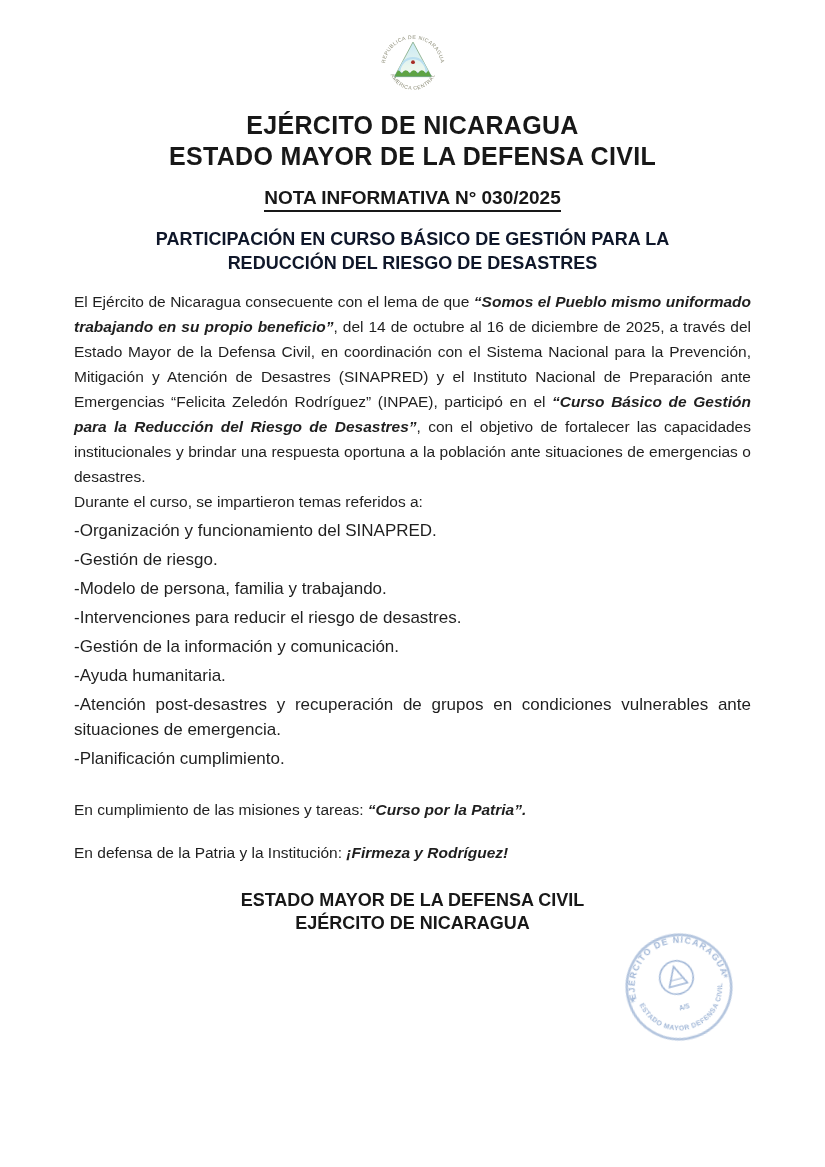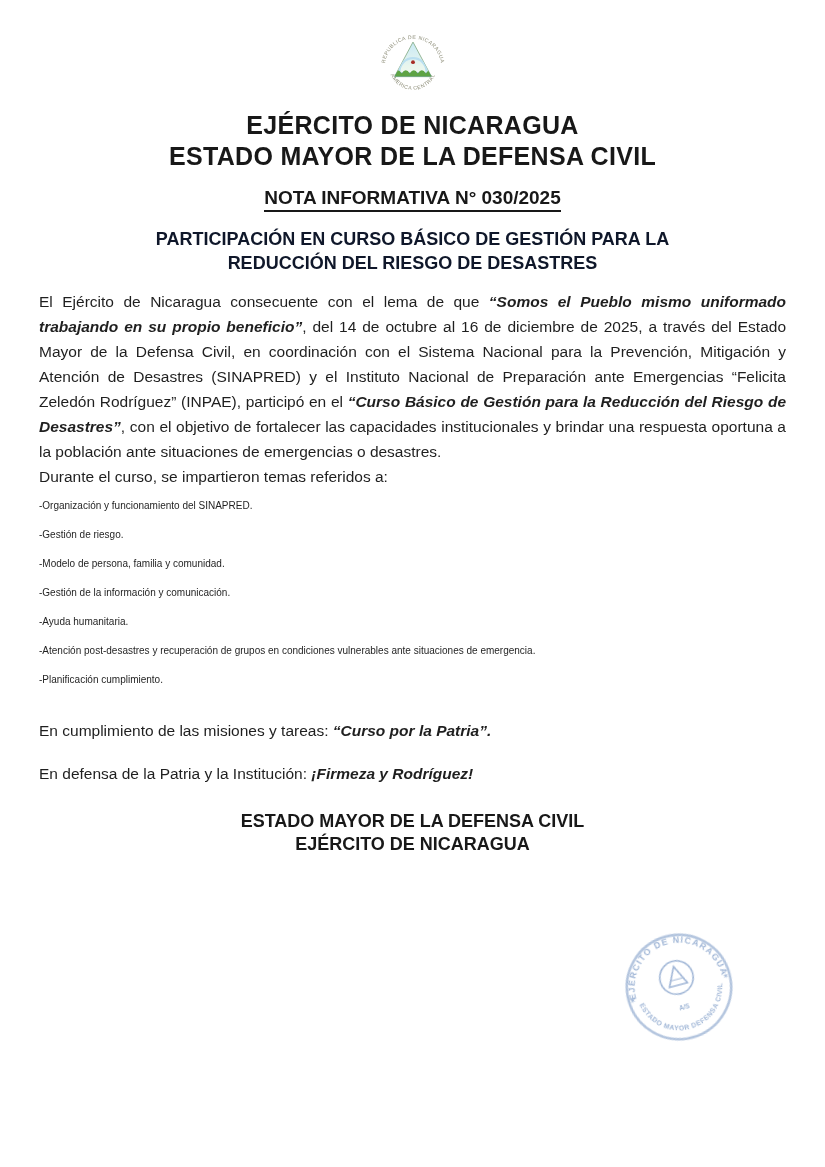--- a/index.html
+++ b/index.html
@@ -19,26 +19,26 @@
     margin:6px 0 0 0;
     font-size:25px;line-height:31px;font-weight:bold;
     letter-spacing:0.3px;color:#181818;
   }
   .block{display:block;}
   .nota{margin-top:15px;font-size:19px;font-weight:bold;color:#181818;}
   .nota .underline{
     display:inline-block;border-bottom:2.5px solid #181818;padding-bottom:1px;
   }
   .subject{margin-top:15px;font-size:18px;line-height:24px;font-weight:bold;color:#0f172a;}
-  .doc-body{padding:0 39px;margin-top:14px;}
+  .doc-body{padding:0 74px;margin-top:14px;}
   .para{font-size:15.5px;line-height:25px;margin:0;}
   .justify{text-align:justify;}
   .bi{font-weight:bold;font-style:italic;}
   .topics-intro{}
-  .topic{font-size:10px;line-height:25px;margin:4px 0 0 0;}
+  .topic{font-size:17px;line-height:25px;margin:4px 0 0 0;}
   .mission-line{margin-top:26px;}
   .defense-line{margin-top:18px;}
   .closing{margin-top:16px;}
   .doc-footer{
     margin-top:24px;text-align:center;
     font-size:18px;line-height:23px;font-weight:bold;color:#181818;
   }
   .stamp{
     position:absolute;left:620px;top:928px;
     width:118px;height:118px;
@@ -112,21 +112,22 @@
   </header>
 
   <main class="doc-body">
 
     <p class="para justify"><span>El Ejército de Nicaragua consecuente con el lema de que </span><span class="bi">“Somos el Pueblo mismo uniformado trabajando en su propio beneficio”</span><span>, del 14 de octubre al 16 de diciembre de 2025, a través del Estado Mayor de la Defensa Civil, en coordinación con el Sistema Nacional para la Prevención, Mitigación y Atención de Desastres (SINAPRED) y el Instituto Nacional de Preparación ante Emergencias “Felicita Zeledón Rodríguez” (INPAE), participó en el </span><span class="bi">“Curso Básico de Gestión para la Reducción del Riesgo de Desastres”</span><span>, con el objetivo de fortalecer las capacidades institucionales y brindar una respuesta oportuna a la población ante situaciones de emergencias o desastres.</span></p>
 
     <p class="para topics-intro">Durante el curso, se impartieron temas referidos a:</p>
 
     <p class="topic justify">-Organización y funcionamiento del SINAPRED.</p>
     <p class="topic justify">-Gestión de riesgo.</p>
-    <p class="topic justify">-Modelo de persona, familia y comunidad.</p>
+    <p class="topic justify">-Modelo de persona, familia y trabajando.</p>
+    <p class="topic justify">-Intervenciones para reducir el riesgo de desastres.</p>
     <p class="topic justify">-Gestión de la información y comunicación.</p>
     <p class="topic justify">-Ayuda humanitaria.</p>
     <p class="topic justify">-Atención post-desastres y recuperación de grupos en condiciones vulnerables ante situaciones de emergencia.</p>
     <p class="topic justify">-Planificación cumplimiento.</p>
 
     <p class="para mission-line"><span>En cumplimiento de las misiones y tareas: </span><span class="bi">“Curso por la Patria”.</span></p>
 
     <p class="para defense-line"><span>En defensa de la Patria y la Institución: </span><span class="bi">¡Firmeza y Rodríguez!</span></p>
 
 

